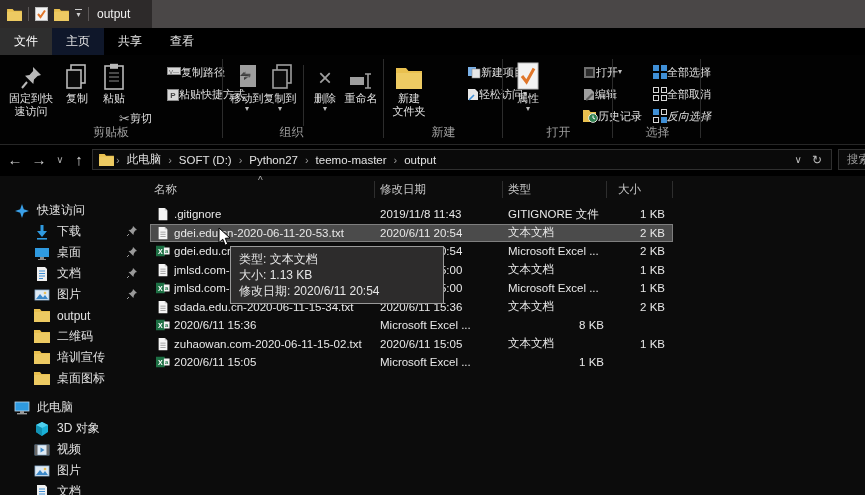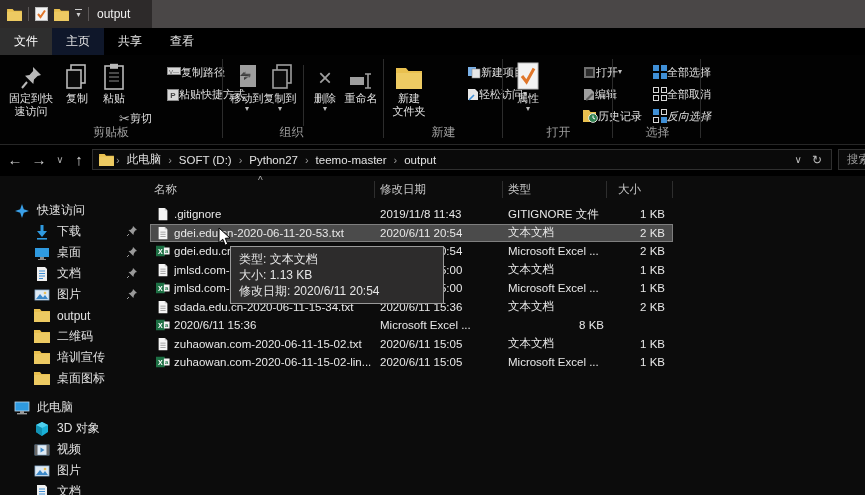--- a/index.html
+++ b/index.html
@@ -620,21 +620,20 @@
 
         <div class="row">
           <span class="cicon">
               <svg viewBox="0 0 16 16" width="14" height="14">
                 <rect x="0" y="2" width="10" height="12" fill="#1d7044"></rect>
                 <text x="5" y="11.5" font-size="8" fill="#fff" text-anchor="middle" font-weight="bold">X</text>
                 <rect x="9" y="4" width="6.5" height="8" fill="#f2f2f2"></rect>
                 <text x="12.2" y="10.5" font-size="6.5" fill="#1d7044" text-anchor="middle" font-weight="bold">a</text>
               </svg>
             </span>
-          <span class="c-name">zuhaowan.com-2020-06-11-15-02-lin...</span>
           <span class="c-date">2020/6/11 15:05</span>
           <span class="c-type">Microsoft Excel ...</span>
           <span class="c-size">1 KB</span>
         </div>
 
       </div>
     </div>
   </div>
 
   <div class="tip">

